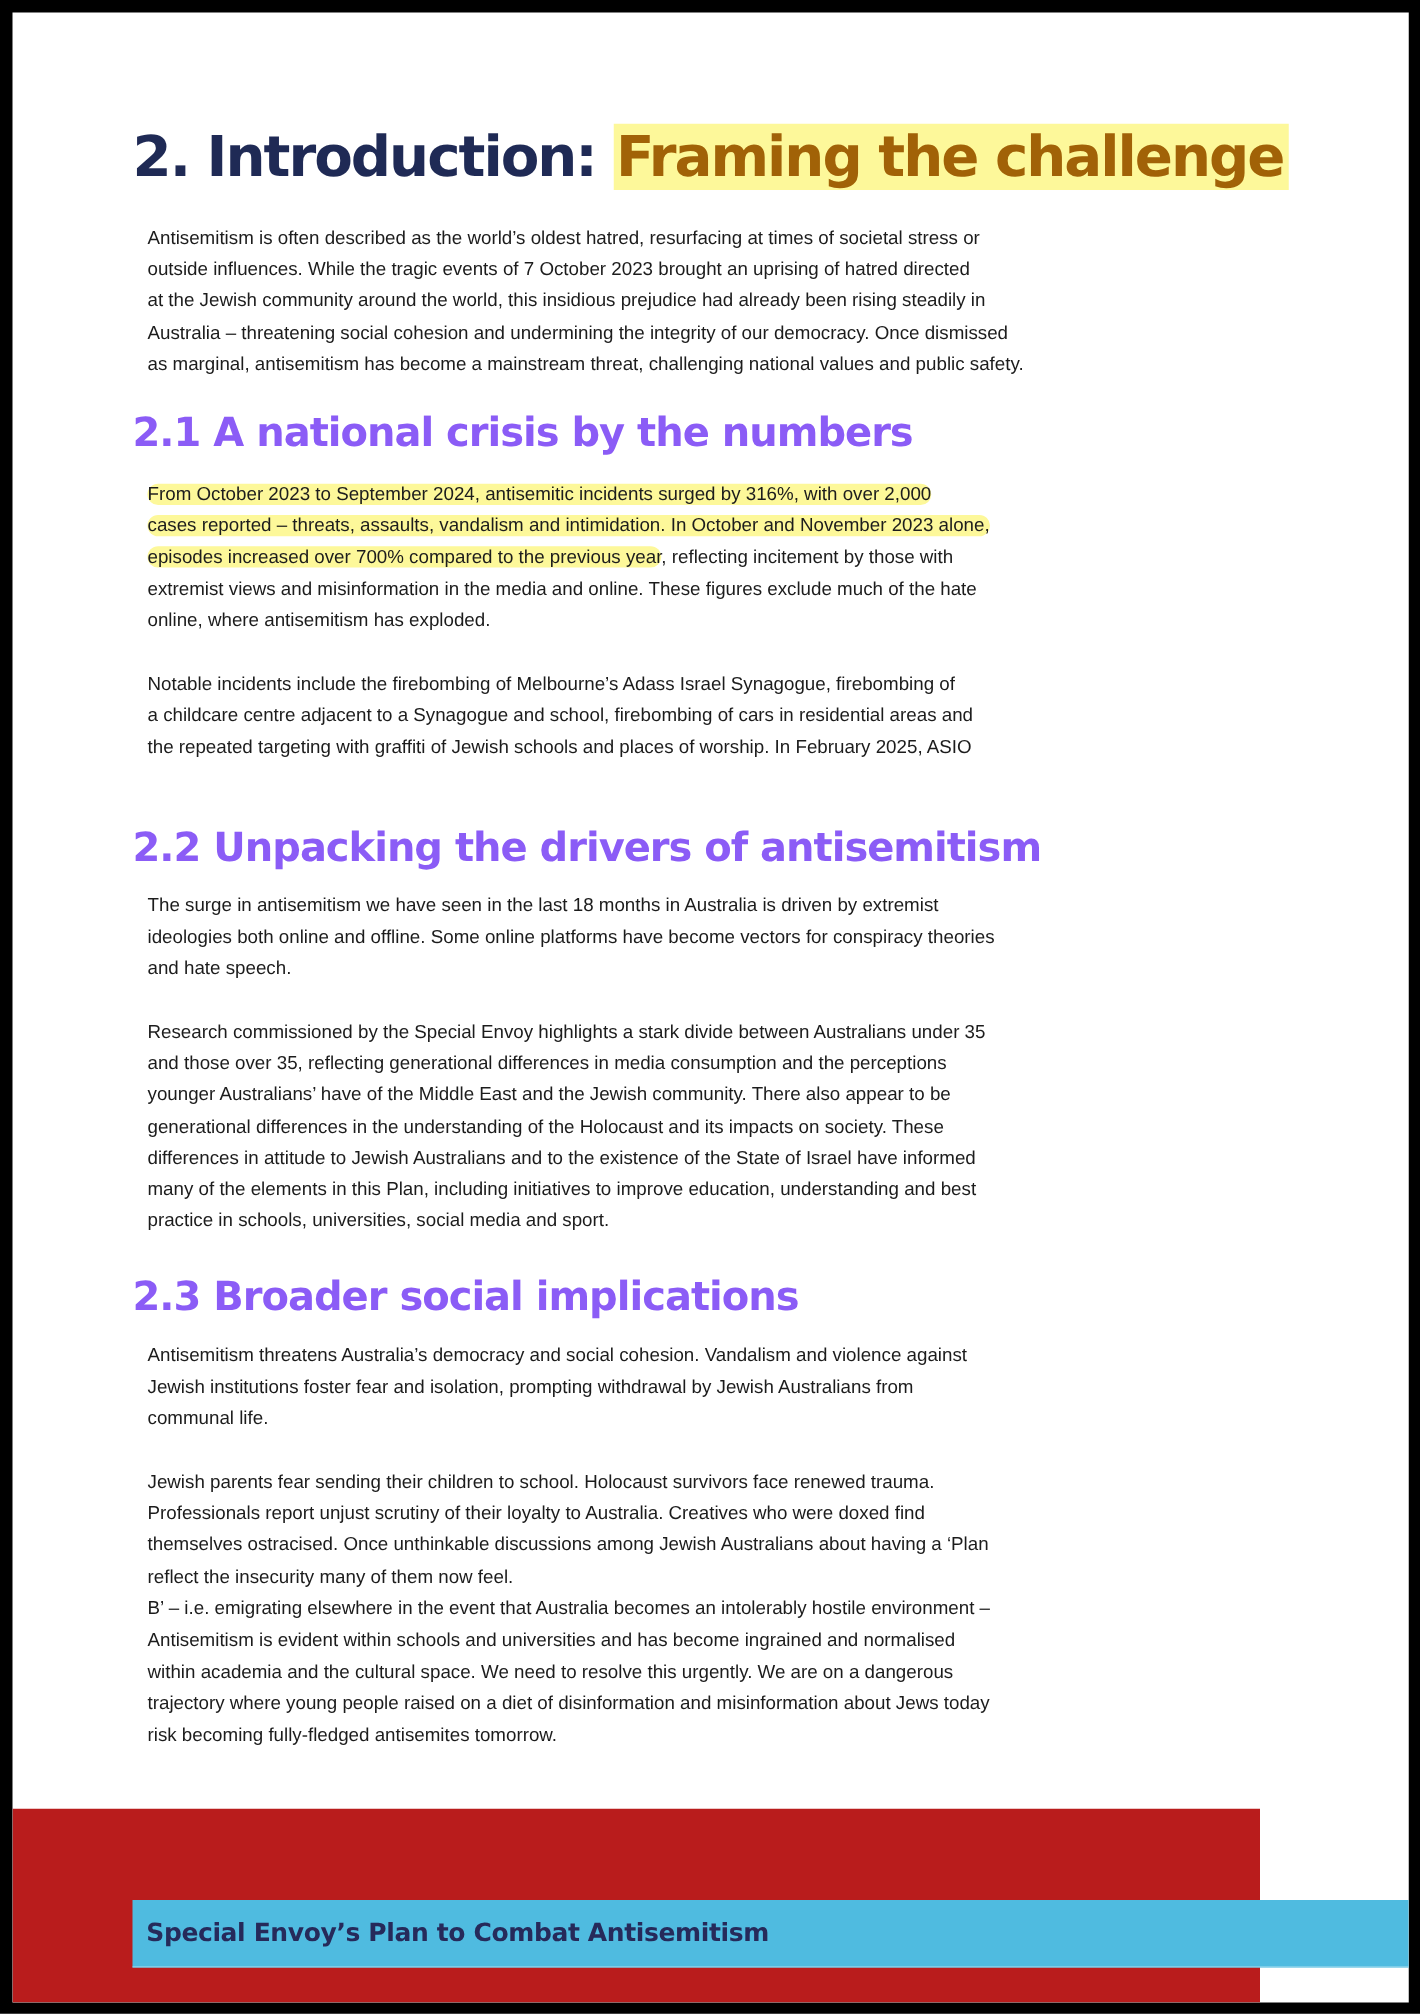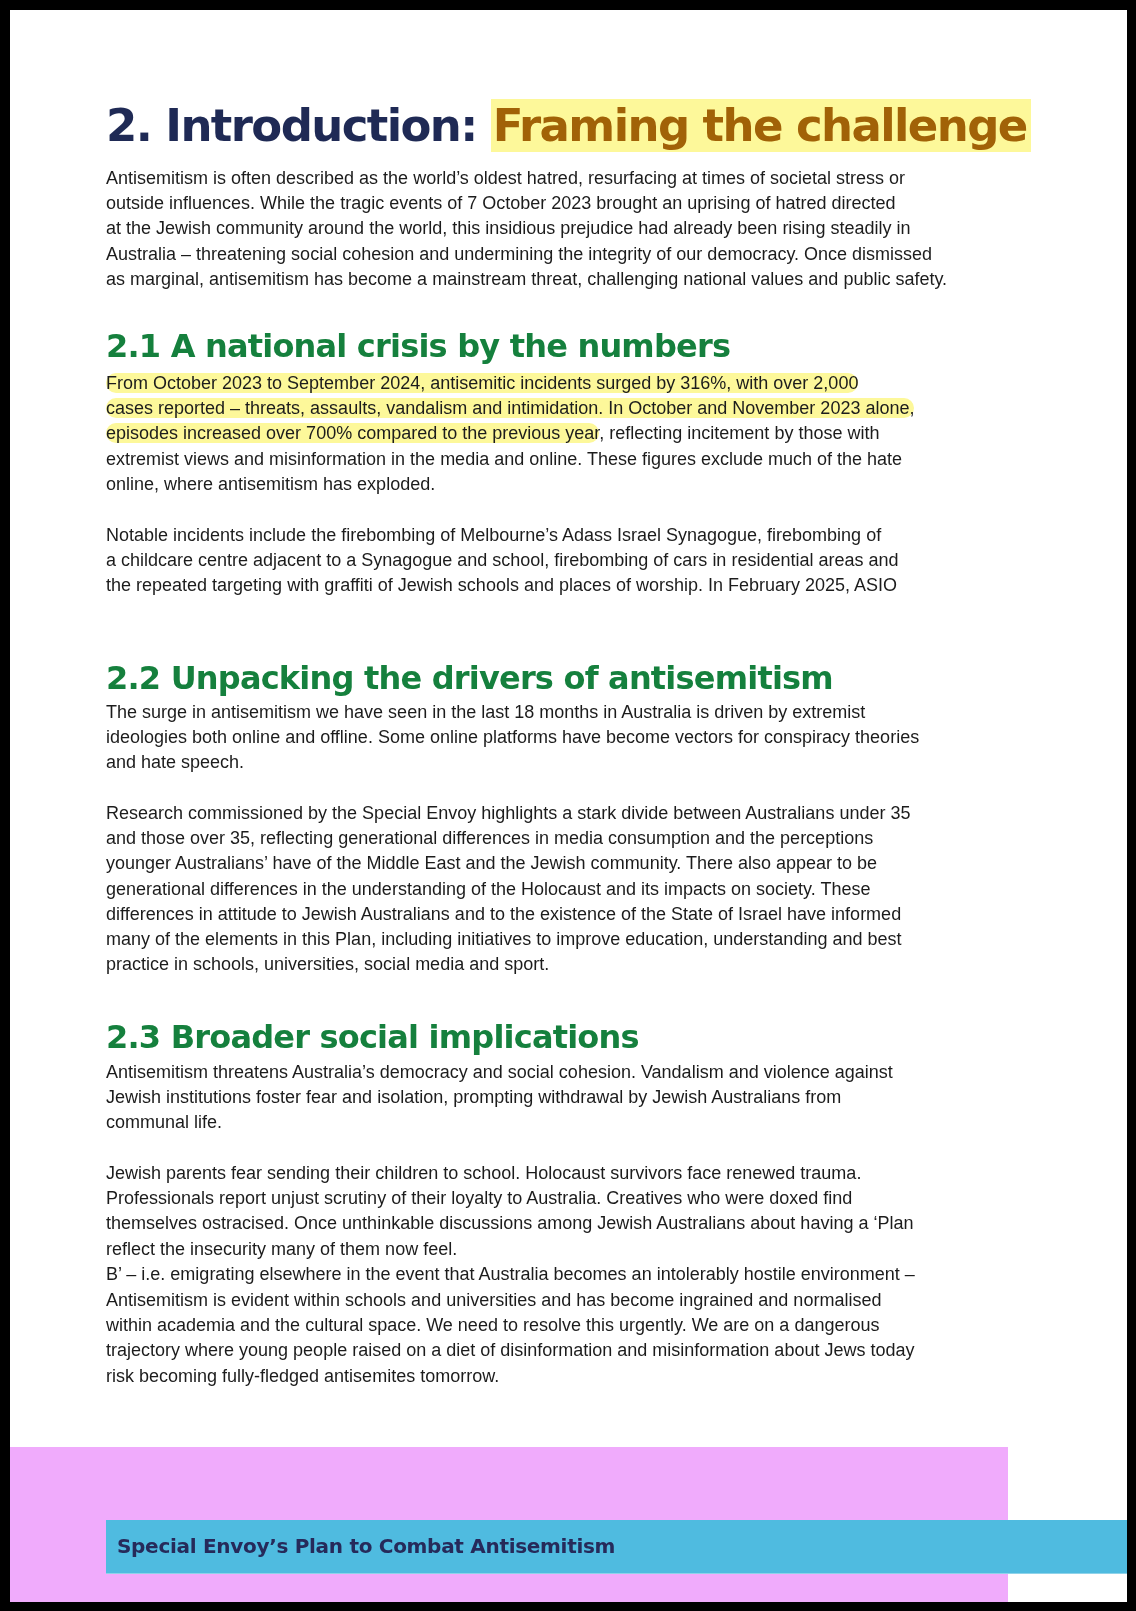--- a/index.html
+++ b/index.html
@@ -40,44 +40,44 @@
     padding: 0 4px 0 2px;
   }
   .h2 {
     position: absolute;
     left: 0;
     margin: 0;
     font-family: "DejaVu Sans", sans-serif;
     font-weight: bold;
     font-size: 32px;
     letter-spacing: -0.8px;
-    color: #15803d;
+    color: #8b5cf6;
     white-space: nowrap;
     line-height: 40px;
   }
   .para {
     position: absolute;
     left: 0;
-    margin: 0;
+    margin: 12px;
     width: 950px;
     font-family: "Liberation Sans", sans-serif;
-    font-size: 18px;
+    font-size: 15px;
     line-height: 25.2px;
     color: #1c1c1c;
   }
   .para .line { display: block; white-space: nowrap; }
   .mark {
     background: #fdf89a;
     border-radius: 10px;
   }
   .footer-band {
     position: absolute;
     left: 0; top: 1437px;
     width: 998px; height: 155px;
-    background: #f0abfc;
+    background: #b91c1c;
     text-align: right;
   }
   .footer-bar {
     position: absolute;
     left: 96px; top: 73px;
     width: 1021px; height: 53px;
     background: #4fbbe0;
     border-bottom: 1px solid #8fd3ea;
   }
   .footer-title {

